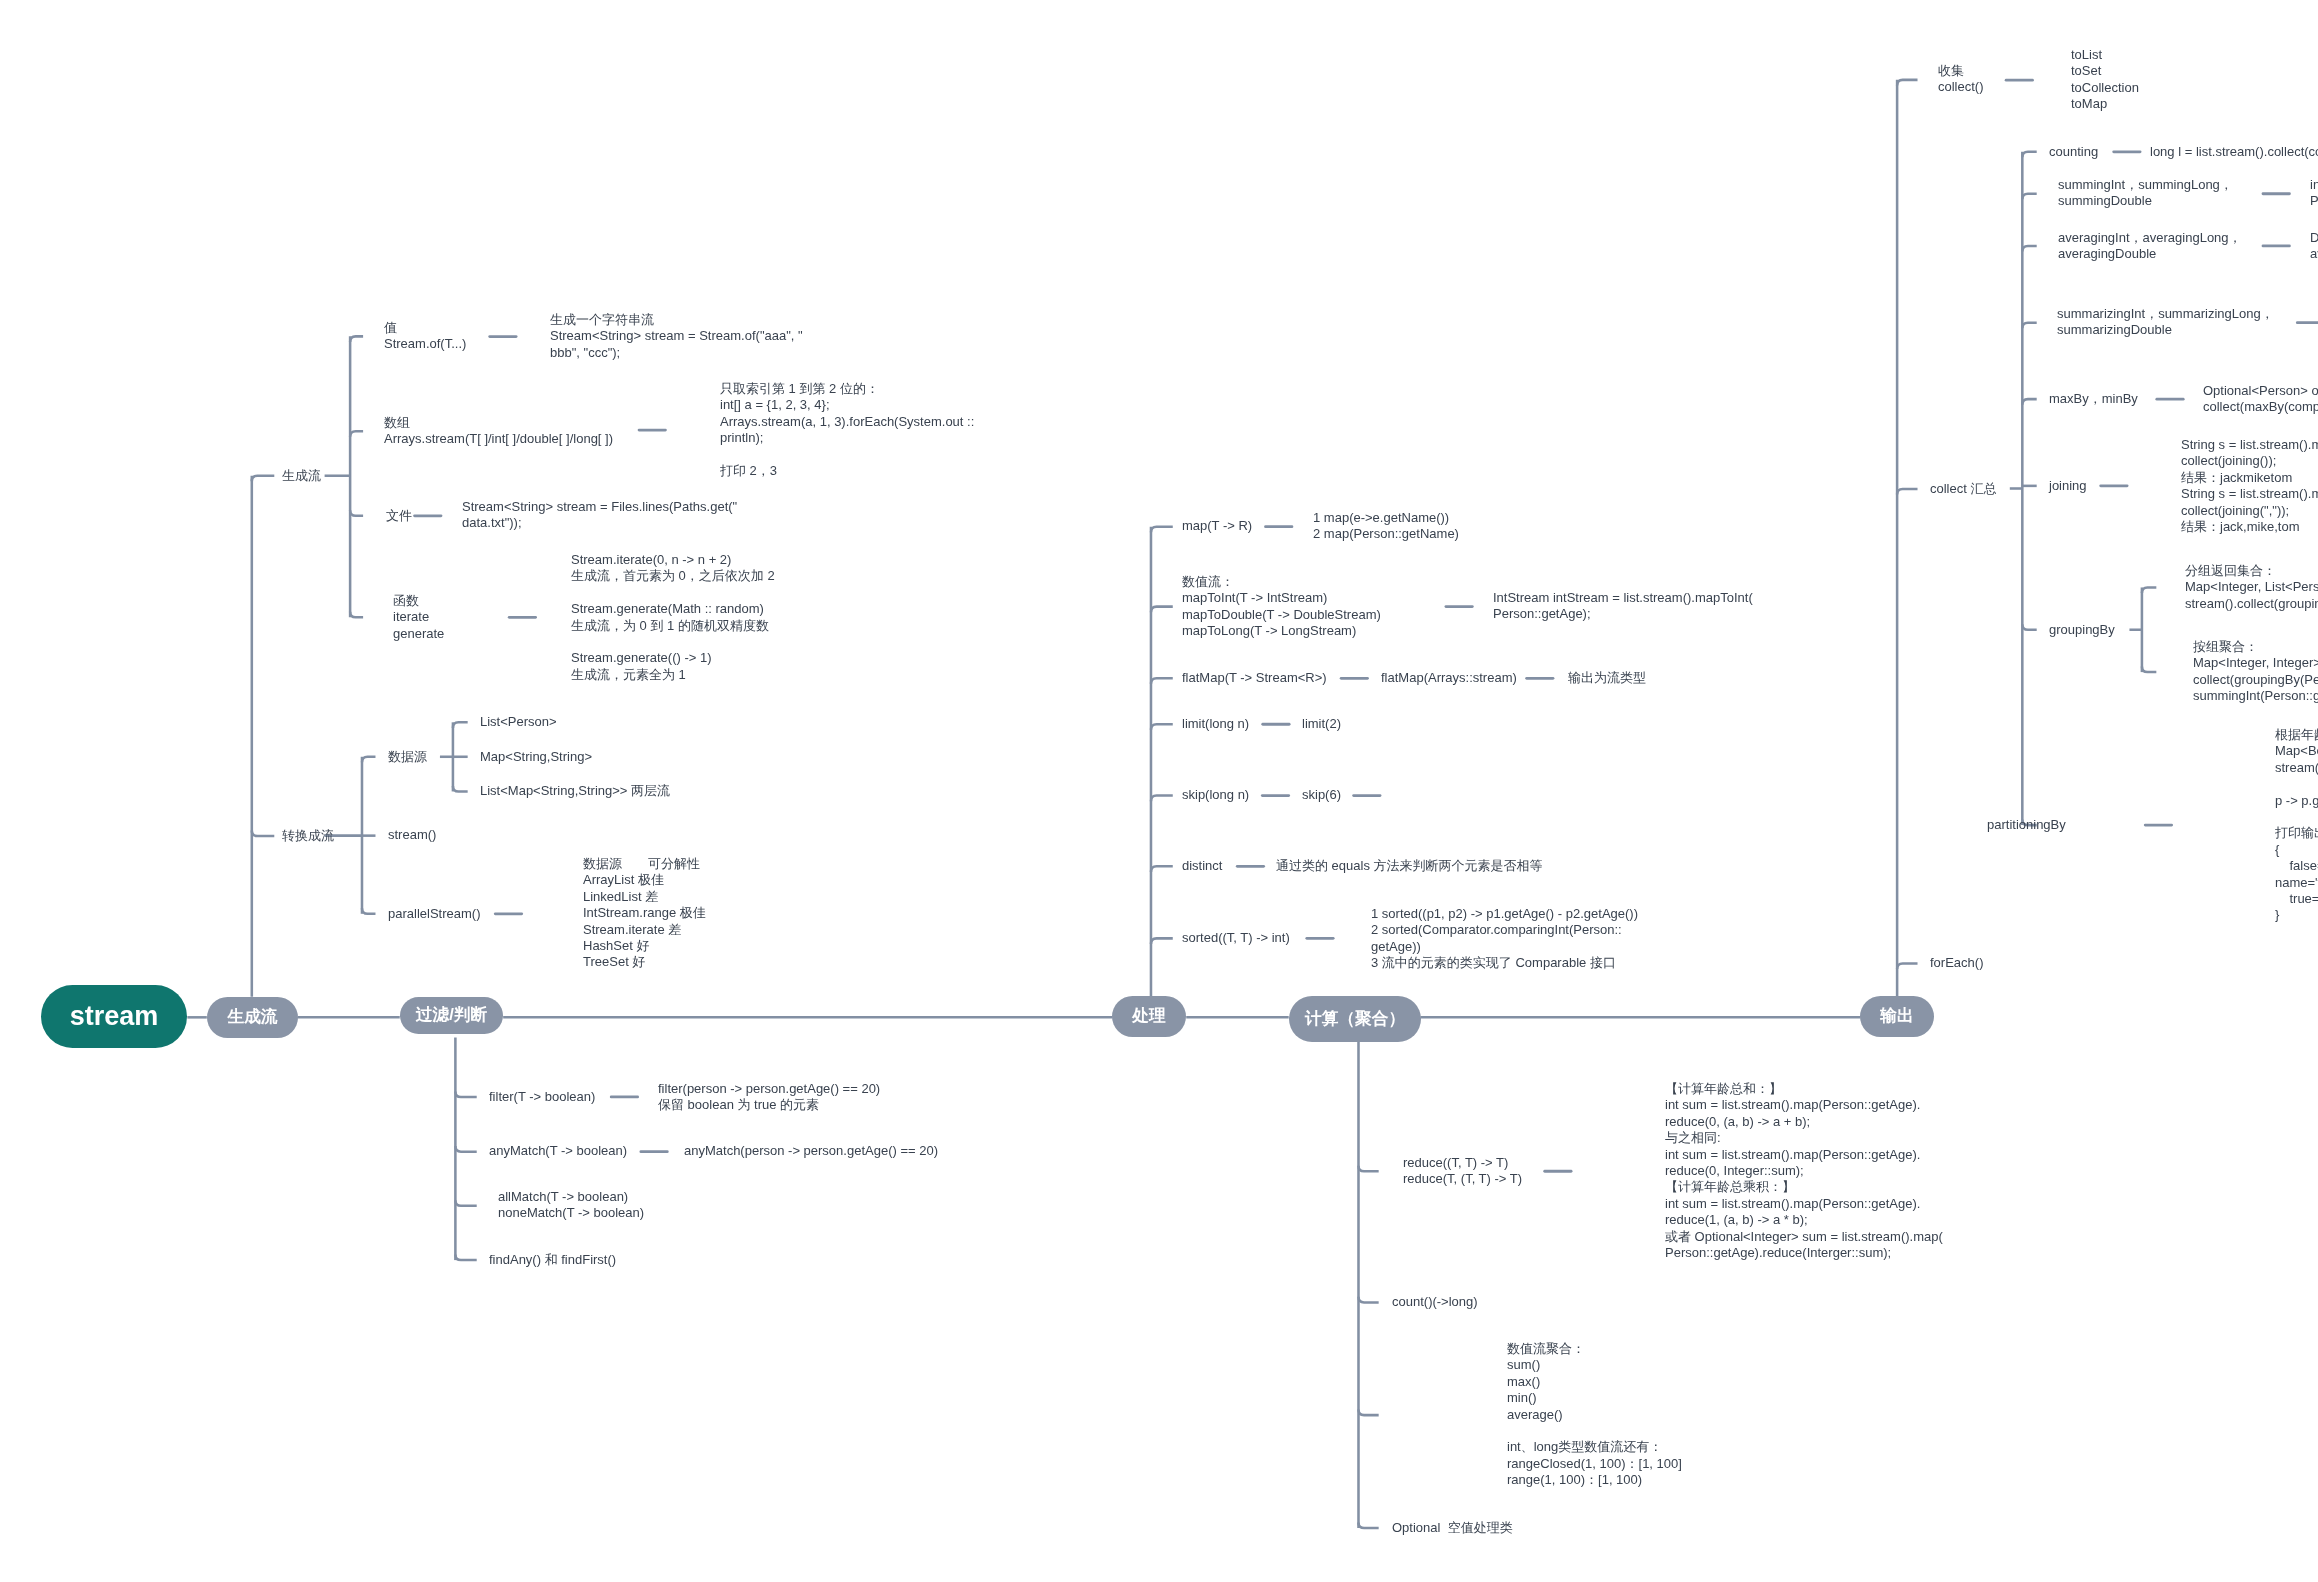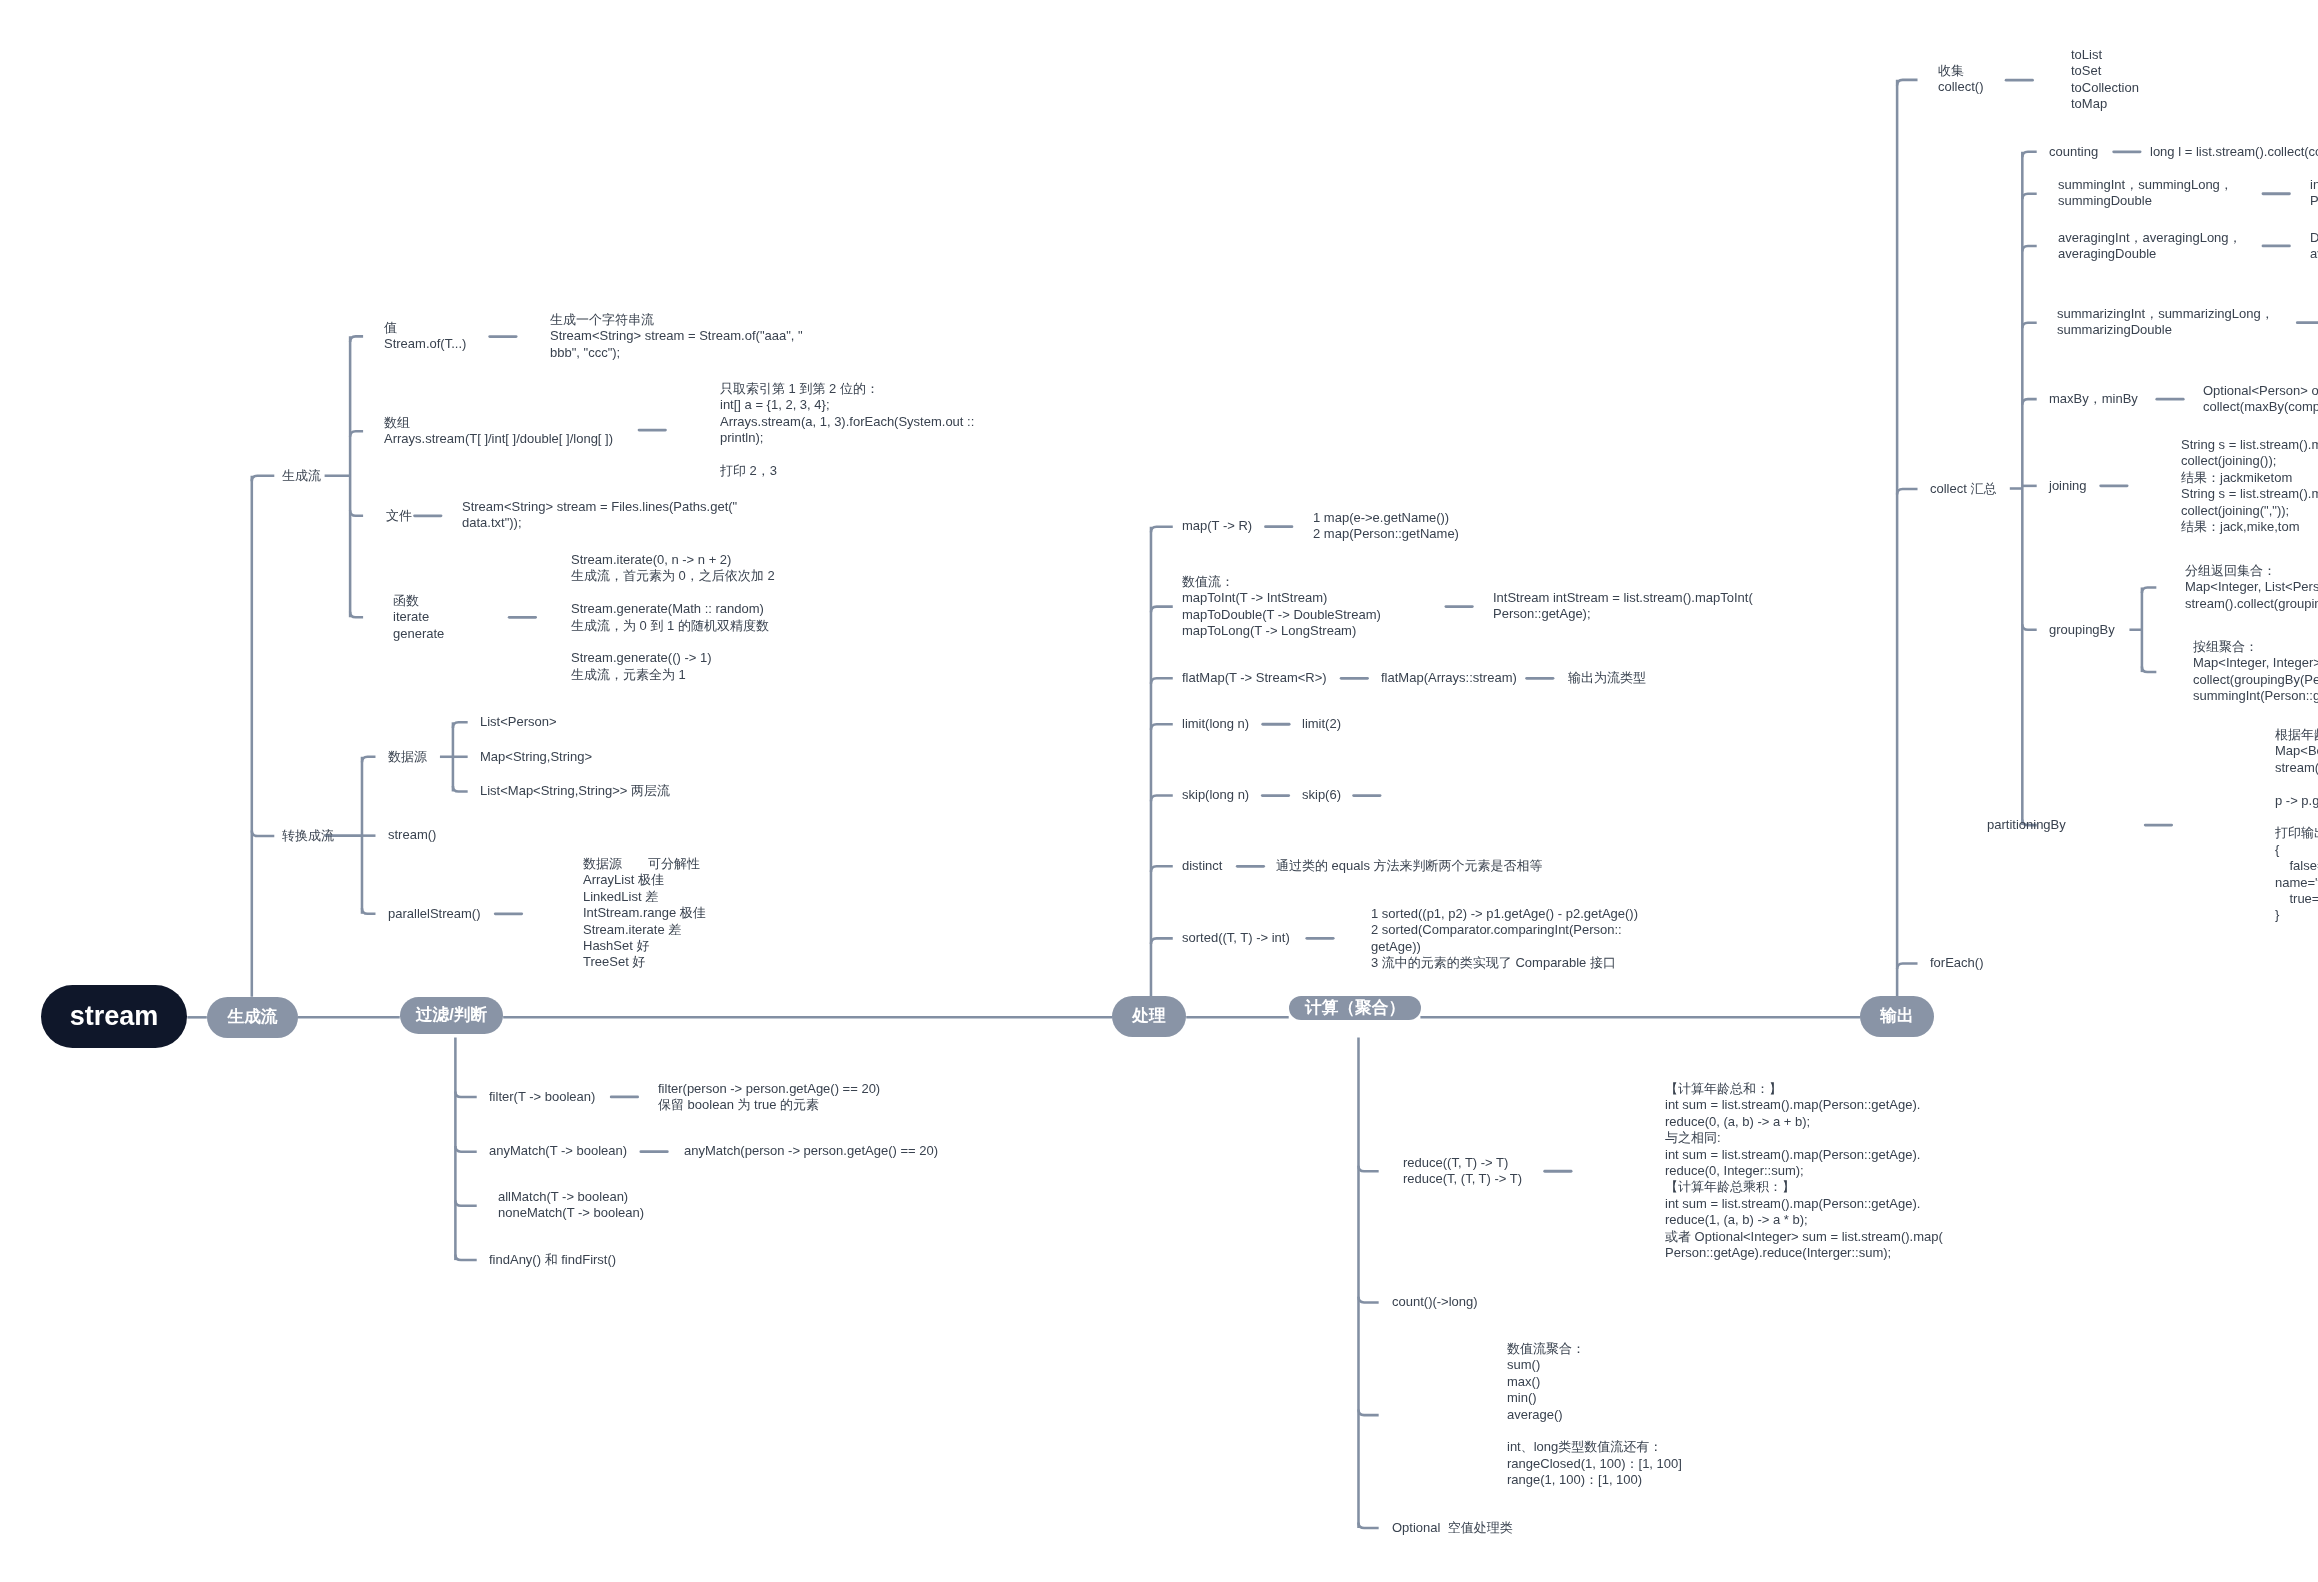--- a/index.html
+++ b/index.html
@@ -4,21 +4,21 @@
 <title>stream</title>
 <style>
 html,body{margin:0;padding:0;background:#fff;}
 #canvas{position:relative;width:3241px;height:1583px;background:#fff;overflow:hidden;
   font-family:"Liberation Sans",sans-serif;}
 svg#wires{position:absolute;left:0;top:0;width:3241px;height:1583px;pointer-events:none;}
 svg#wires path{fill:none;stroke:#828fa3;stroke-width:5.5;stroke-linecap:butt;}
 svg#wires path.dash{stroke-width:6;stroke-linecap:round;}
 .node{position:absolute;display:flex;align-items:center;justify-content:center;
   border-radius:463px;color:#fff;font-weight:700;white-space:nowrap;line-height:1;}
-.node.root{background:#0f172a;}
+.node.root{background:#0f766e;}
 .node.branch{background:#8994a6;}
 .tx{position:absolute;color:#39424f;white-space:pre;}
 </style>
 </head>
 <body>
 
 <div id="canvas">
 <svg id="wires" viewBox="0 0 6989 3413" xmlns="http://www.w3.org/2000/svg">
 <path d="M404 2193.5H446"></path>
       <path d="M642 2193.5H862"></path>
@@ -112,21 +112,21 @@
       <path d="M4618.9 1437Q4618.9 1449 4630.9 1449H4650"></path>
       <path d="M4592 1357.7H4618.9"></path>
       <path class="dash" d="M5345 1266.5H5402"></path>
       <path class="dash" d="M4626 1779H4683"></path>
       <path class="dash" d="M5730 1779H5787"></path>
 </svg>
 <div class="node root" style="left:41px;top:985px;width:146px;height:63px;font-size:27px">stream</div>
 <div class="node branch" style="left:207px;top:997px;width:91px;height:41px;font-size:16.7px">生成流</div>
 <div class="node branch" style="left:400px;top:997px;width:103px;height:37px;font-size:16.7px">过滤/判断</div>
 <div class="node branch" style="left:1112px;top:996px;width:74px;height:41px;font-size:16.7px">处理</div>
-<div class="node branch" style="left:1289px;top:996px;width:132px;height:24px;font-size:16.7px">计算（聚合）</div>
+<div class="node branch" style="left:1289px;top:996px;width:132px;height:46px;font-size:16.7px">计算（聚合）</div>
 <div class="node branch" style="left:1860px;top:996px;width:74px;height:41px;font-size:16.7px">输出</div>
 <div class="tx" style="left:282px;top:468px;font-size:13px;line-height:16.4px">生成流</div>
 <div class="tx" style="left:282px;top:828px;font-size:13px;line-height:16.4px">转换成流</div>
 <div class="tx" style="left:384px;top:320px;font-size:13px;line-height:16.4px">值
 Stream.of(T...)</div>
 <div class="tx" style="left:384px;top:415px;font-size:13px;line-height:16.4px">数组
 Arrays.stream(T[ ]/int[ ]/double[ ]/long[ ])</div>
 <div class="tx" style="left:386px;top:508px;font-size:13px;line-height:16.4px">文件</div>
 <div class="tx" style="left:393px;top:593px;font-size:13px;line-height:16.4px">函数
 iterate

